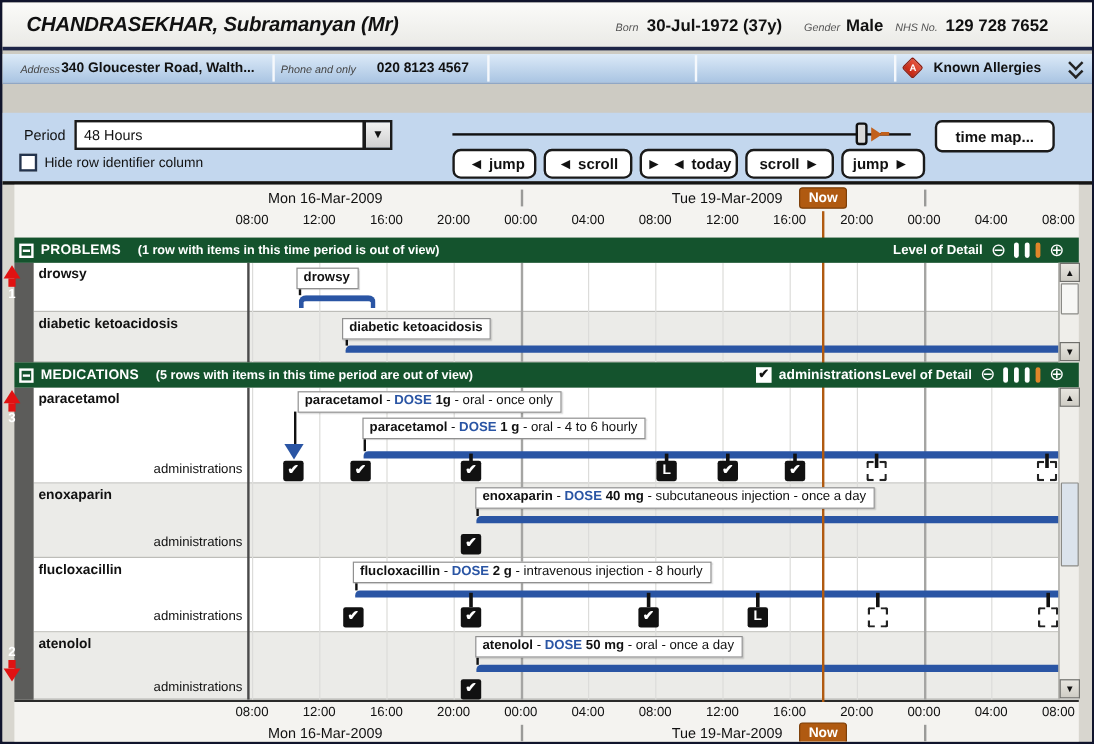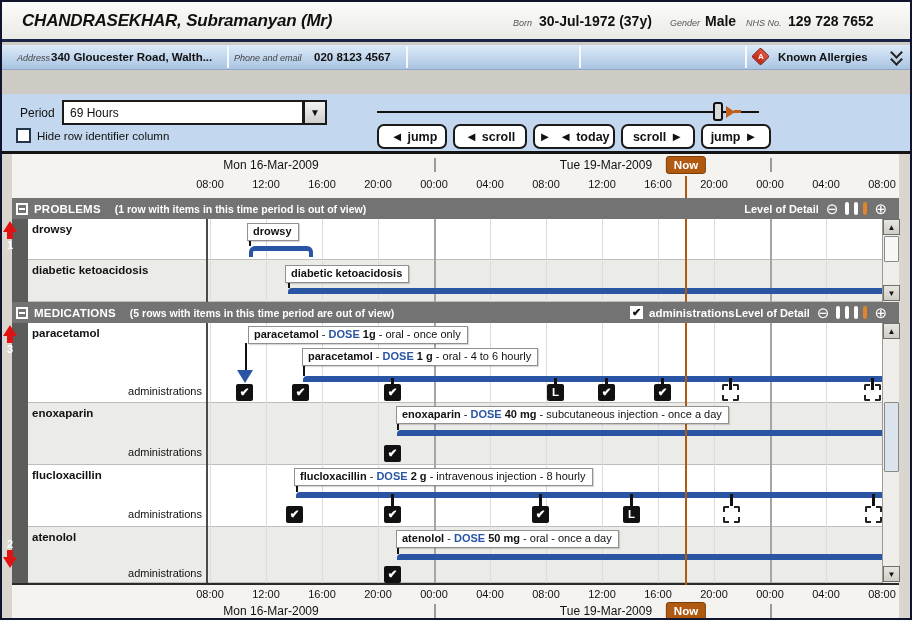--- a/index.html
+++ b/index.html
@@ -50,21 +50,21 @@
   
   .tpanel{position:absolute;left:0;top:152px;width:100%;height:466px;background:#d8d6cf;}
   .axis{position:absolute;left:10px;width:887px;background:#f4f3f0;}
   .axis-top{top:0;height:44px;}
   .axis-bot{top:429px;height:37px;border-top:2px solid #2a2a2a;}
   .datelab{position:absolute;font-size:12px;color:#111;white-space:nowrap;transform:translateX(-50%);}
   .ticklab{position:absolute;font-size:11px;color:#111;white-space:nowrap;transform:translateX(-50%);}
   .daytick{position:absolute;width:2px;height:14px;background:#9a9a98;}
   .nowbadge{position:absolute;transform:translateX(-50%);background:#b05a11;color:#fff;font-size:11.5px;font-weight:bold;
             padding:2px 7px;border-radius:3px;border:1px solid #7c3e08;z-index:8;}
-  .sechdr{position:absolute;left:10px;width:887px;height:21px;background:#737373;color:#fff;display:flex;align-items:center;z-index:7;}
+  .sechdr{position:absolute;left:10px;width:887px;height:21px;background:#14532d;color:#fff;display:flex;align-items:center;z-index:7;}
   .collapse{width:12px;height:12px;border:2px solid #fff;margin:0 6px 0 4px;position:relative;flex:0 0 auto;}
   .collapse:after{content:"";position:absolute;left:1px;top:3px;width:6px;height:2px;background:#fff;}
   .sectitle{font-size:11.5px;font-weight:bold;letter-spacing:0.2px;}
   .secnote{font-size:10.5px;margin-left:14px;font-weight:bold;}
   .lodwrap{margin-left:auto;display:flex;align-items:center;gap:7px;margin-right:12px;}
   .lodlabel{font-size:11px;font-weight:bold;}
   .lodicon{font-size:15px;line-height:1;color:#fff;}
   .lodbar{width:4px;height:13px;background:#fff;border-radius:2px;}
   .lodbar.on{background:#e0862a;}
   .adminwrap{position:absolute;left:618px;top:0;height:21px;display:flex;align-items:center;gap:6px;}
@@ -117,44 +117,45 @@
     <span class="dlabel" style="left:668px">Gender</span>
     <span class="dval" style="left:703px">Male</span>
     <span class="dlabel" style="left:744px">NHS No.</span>
     <span class="dval" style="left:786px">129 728 7652</span>
   </div>
 
   <div class="addr">
     <span class="alabel" style="left:15px">Address</span>
     <span class="aval" style="left:49px">340 Gloucester Road, Walth...</span>
     <div class="sep" style="left:225px"></div>
-    <span class="alabel" style="left:232px">Phone and email</span>
+    <span class="alabel" style="left:232px">Phone and only</span>
     <span class="aval" style="left:312px">020 8123 4567</span>
     <div class="sep" style="left:404px"></div>
     <div class="sep" style="left:577px"></div>
     <div class="sep" style="left:743px"></div>
     <div class="diamond" style="left:752px;top:5px">
         <span>A</span>
       </div>
     <span class="aval" style="left:776px">Known Allergies</span>
     <div class="chev" style="left:890px;top:3px"></div>
     <div class="chev" style="left:890px;top:10px"></div>
   </div>
 
 
   <div class="toolbar">
     <span class="tl-label">Period</span>
-    <div class="dd"><span>69 Hours</span></div>
+    <div class="dd"><span>48 Hours</span></div>
     <div class="dd-btn"><span>▼</span></div>
     <div id="slider">
         <div class="slider-track" style="left: 375px; width: 382px;"></div>
         <div class="slider-handle" style="left: 711px;"></div>
         <div class="slider-mark" style="left: 724px;"></div>
         <div class="slider-mark-tail" style="left: 732px;"></div>
       </div>
+    <button class="timemap">time map...</button>
     <div id="navbtns">
         <div class="navbtn" style="left: 375px; width: 70px;">
           <span class="ibar"></span>
           <span class="tri">◄</span>
           <span>jump</span>
         </div>
         <div class="navbtn" style="left: 451px; width: 74px;">
           <span class="tri">◄</span>
           <span>scroll</span>
         </div>

